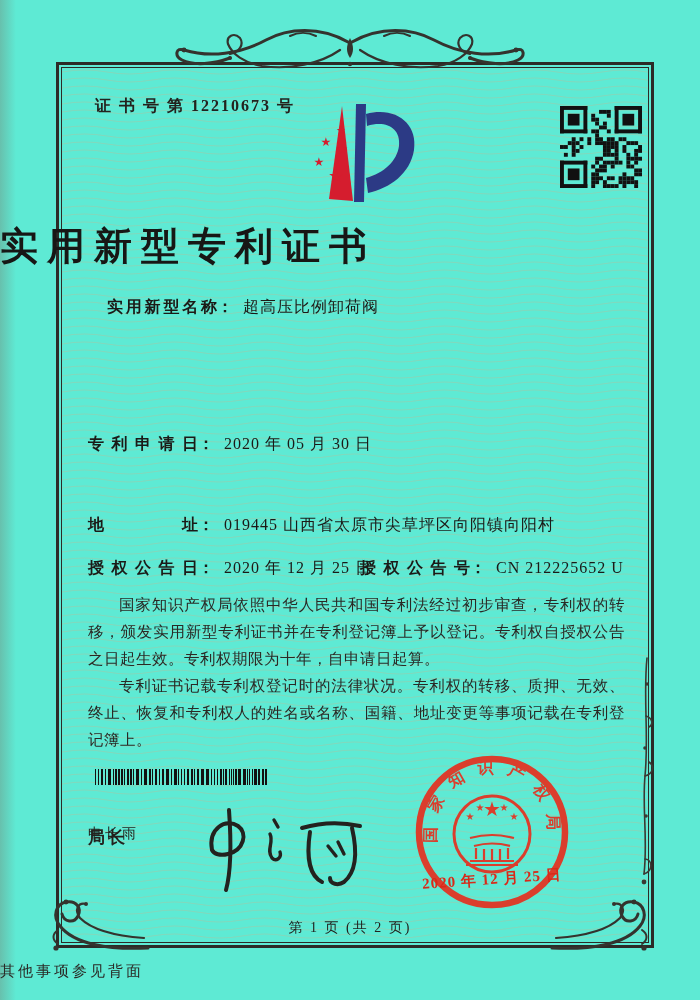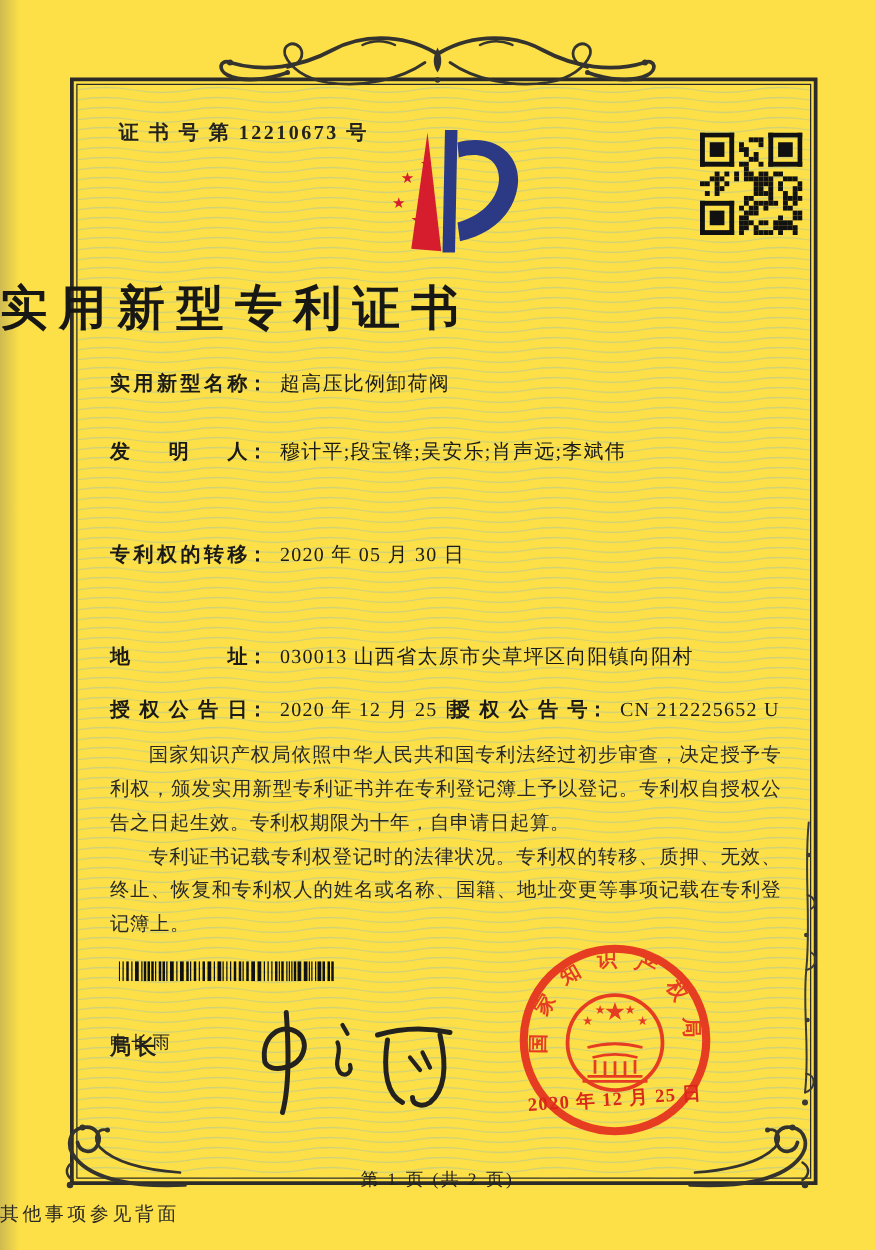--- a/index.html
+++ b/index.html
@@ -3,21 +3,21 @@
 <meta charset="utf-8">
 <style>
   * { margin:0; padding:0; box-sizing:border-box; }
   html,body { width:700px; }
   body {
     font-family:"Liberation Serif","DejaVu Serif",serif;
     background:#efede6;
   }
   .page {
     position:relative; width:700px; height:1000px;
-    background:#fde047; overflow:hidden; color:#1c1c1a;
+    background:#5eead4; overflow:hidden; color:#1c1c1a;
   }
   .edge-shadow{
     position:absolute; left:0; top:0; width:16px; height:100%;
     background:linear-gradient(90deg, rgba(120,115,100,.35), rgba(120,115,100,0));
   }
   .border-outer{
     position:absolute; left:56px; top:62px; width:598px; height:886px;
     border:3px solid #2c2b27;
   }
   .border-inner{
@@ -45,21 +45,21 @@
   .barcode{ left:95px; top:769px; width:176px; height:16px; }
   .director-title{ left:88px; top:826px; font-size:17px; letter-spacing:3px; color:#23221e;font-weight:bold; }
   .director-name{ left:88px; top:825px; font-size:14px; letter-spacing:3px; color:#23221e; }
   .signature{ left:182px; top:798px; }
   .seal{ left:410px; top:750px; width:164px; height:164px; opacity:.92; }
   .seal-date{
     left:412px; top:870px; width:160px; text-align:center;
     color:#d92918; font-size:15px; font-weight:600; letter-spacing:1px;
     transform:rotate(-4deg);
   }
-  .page-no{ left:0; top:919px; width:100%; text-align:center; font-size:14px; color:#23221e; letter-spacing:2px;margin-top:16px; }
+  .page-no{ left:0; top:919px; width:100%; text-align:center; font-size:14px; color:#23221e; letter-spacing:2px; }
   .back-note{ left:0; top:962px; width:100%; text-align:left; font-size:15px; color:#2a2925; letter-spacing:3px; }
   .ornament{ color:#33322d; }
 </style>
 </head>
 <body>
 
 <div class="page">
 
   <div class="edge-shadow"></div>
 
@@ -278,41 +278,38 @@
       <rect x="16" y="2" width="3" height="3" fill="#111"></rect>
       <rect x="0" y="14" width="7" height="1" fill="#111"></rect>
       <rect x="0" y="20" width="7" height="1" fill="#111"></rect>
       <rect x="0" y="14" width="1" height="7" fill="#111"></rect>
       <rect x="6" y="14" width="1" height="7" fill="#111"></rect>
       <rect x="2" y="16" width="3" height="3" fill="#111"></rect>
     </svg>
 
   <div class="abs title">实用新型专利证书</div>
 
-  <div class="abs row" style="top:297px;">
+  <div class="abs row" style="top:297px;margin-left:19px;">
     <span class="flabel">实用新型名称</span><span class="fcolon">：</span><span class="fvalue">超高压比例卸荷阀</span>
   </div>
-  <div class="abs row" style="top:351px;">
-    <span class="flabel">发明人</span><span class="fcolon">：</span><span class="fvalue">穆计平;段宝锋;吴安乐;肖声远;李斌伟</span>
-  </div>
   <div class="abs row" style="top:434px;">
-    <span class="flabel">专利权的转移</span><span class="fcolon">：</span><span class="fvalue">2020 年 05 月 30 日</span>
+    <span class="flabel">专利申请日</span><span class="fcolon">：</span><span class="fvalue">2020 年 05 月 30 日</span>
   </div>
   <div class="abs row" style="top:515px;">
-    <span class="flabel">地址</span><span class="fcolon">：</span><span class="fvalue">030013 山西省太原市尖草坪区向阳镇向阳村</span>
+    <span class="flabel">地址</span><span class="fcolon">：</span><span class="fvalue">019445 山西省太原市尖草坪区向阳镇向阳村</span>
   </div>
   <div class="abs row" style="top:558px;">
     <span class="flabel">授权公告日</span><span class="fcolon">：</span><span class="fvalue">2020 年 12 月 25 日</span>
     <span class="pair2">
       <span class="flabel">授权公告号</span><span class="fcolon">：</span><span class="fvalue">CN 212225652 U</span>
     </span>
   </div>
 
   <div class="abs paras">
-    <p>国家知识产权局依照中华人民共和国专利法经过初步审查，决定授予专利权，颁发实用新型专利证书并在专利登记簿上予以登记。专利权自授权公告之日起生效。专利权期限为十年，自申请日起算。</p>
+    <p>国家知识产权局依照中华人民共和国专利法经过初步审查，专利权的转移，颁发实用新型专利证书并在专利登记簿上予以登记。专利权自授权公告之日起生效。专利权期限为十年，自申请日起算。</p>
     <p>专利证书记载专利权登记时的法律状况。专利权的转移、质押、无效、终止、恢复和专利权人的姓名或名称、国籍、地址变更等事项记载在专利登记簿上。</p>
   </div>
 
   <svg class="abs barcode" id="barcode" viewBox="0 0 176 16" preserveAspectRatio="none">
       <rect x="0" y="0" width="1" height="16" fill="#111"></rect>
       <rect x="3" y="0" width="1" height="16" fill="#111"></rect>
       <rect x="6" y="0" width="2" height="16" fill="#111"></rect>
       <rect x="10" y="0" width="1" height="16" fill="#111"></rect>
       <rect x="13" y="0" width="3" height="16" fill="#111"></rect>
       <rect x="18" y="0" width="1" height="16" fill="#111"></rect>

